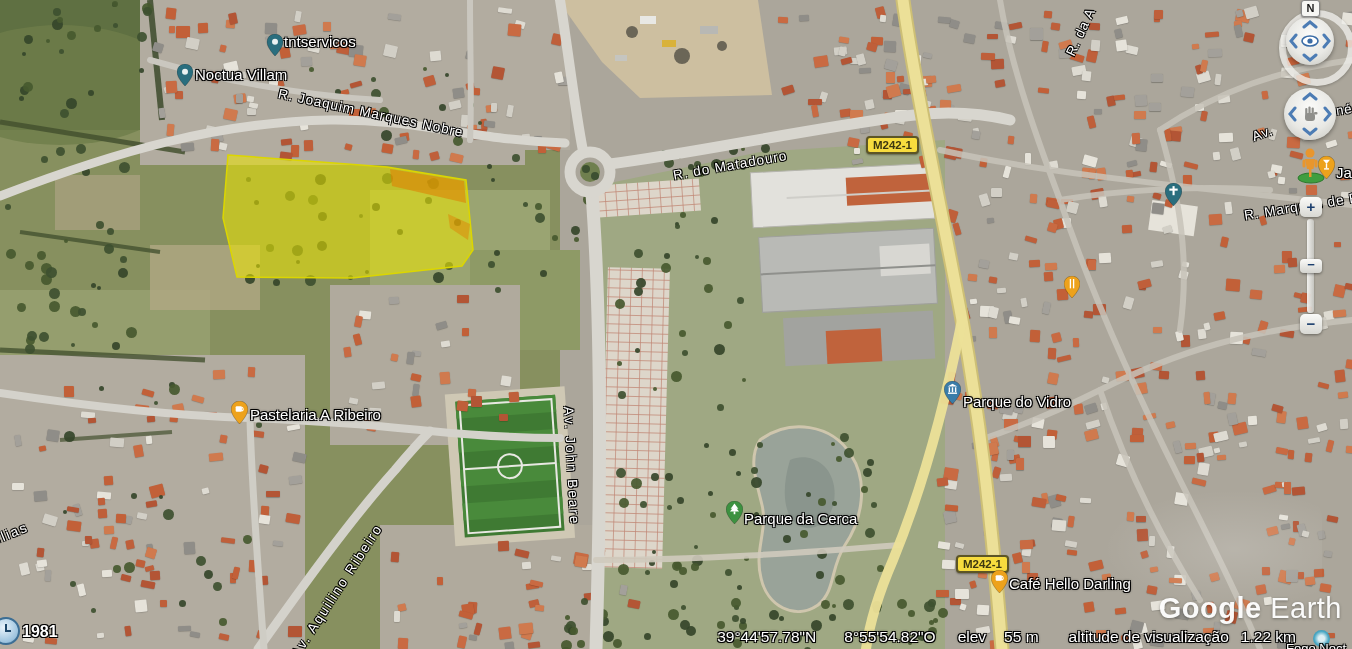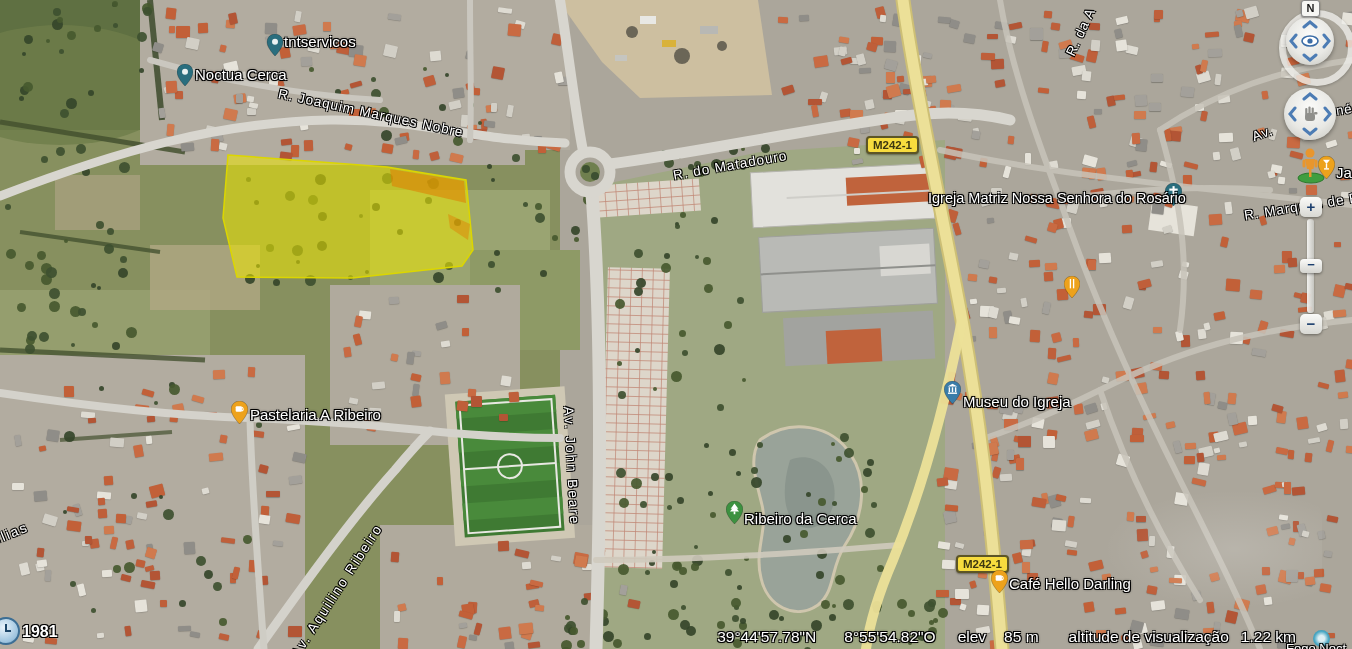--- a/index.html
+++ b/index.html
@@ -1122,52 +1122,51 @@
       </svg>
   </div>
   <div class="lbl" style="left:284px;top:33px;">tntservicos</div>
 
   <div class="pin" style="left:177px;top:64px;">
     <svg width="16" height="22" viewBox="0 0 24 33">
         <path d="M12 0C5.4 0 0 5.4 0 12c0 9 12 21 12 21s12-12 12-21C24 5.4 18.6 0 12 0z" fill="#2a6e7e" stroke="rgba(0,0,0,.35)"></path>
         <circle cx="12" cy="11.5" r="4.5" fill="#eaf2f2"></circle>
       </svg>
   </div>
-  <div class="lbl" style="left:195px;top:66px;">Noctua Cerca</div>
+  <div class="lbl" style="left:195px;top:66px;">Noctua Villam</div>
 
   <div class="pin" style="left:1165px;top:183px;">
     <svg width="17" height="23" viewBox="0 0 24 33">
         <path d="M12 0C5.4 0 0 5.4 0 12c0 9 12 21 12 21s12-12 12-21C24 5.4 18.6 0 12 0z" fill="#2a6e7e" stroke="rgba(0,0,0,.35)"></path>
         <rect x="10.6" y="4.5" width="3" height="13" fill="#fff"></rect>
         <rect x="6" y="8" width="12" height="3" fill="#fff"></rect>
       </svg>
   </div>
-  <div class="lbl" style="left:928px;top:190px;font-size:14.5px;">Igreja Matriz Nossa Senhora do Rosário</div>
 
   <div class="pin" style="left:944px;top:381px;">
     <svg width="17" height="23" viewBox="0 0 24 33">
         <path d="M12 0C5.4 0 0 5.4 0 12c0 9 12 21 12 21s12-12 12-21C24 5.4 18.6 0 12 0z" fill="#3a7ca8" stroke="rgba(0,0,0,.35)"></path>
         <polygon points="12,4 19,8 5,8" fill="#fff"></polygon>
         <rect x="6.5" y="9" width="2" height="7" fill="#fff"></rect>
         <rect x="11" y="9" width="2" height="7" fill="#fff"></rect>
         <rect x="15.5" y="9" width="2" height="7" fill="#fff"></rect>
         <rect x="5.5" y="16.5" width="13" height="2" fill="#fff"></rect>
       </svg>
   </div>
-  <div class="lbl" style="left:963px;top:393px;">Museu do Igreja</div>
+  <div class="lbl" style="left:963px;top:393px;">Parque do Vidro</div>
 
   <div class="pin" style="left:726px;top:501px;">
     <svg width="17" height="23" viewBox="0 0 24 33">
         <path d="M12 0C5.4 0 0 5.4 0 12c0 9 12 21 12 21s12-12 12-21C24 5.4 18.6 0 12 0z" fill="#3d9140" stroke="rgba(0,0,0,.35)"></path>
         <polygon points="12,3.5 17.5,11 6.5,11" fill="#fff"></polygon>
         <polygon points="12,7 18.5,15 5.5,15" fill="#fff"></polygon>
         <rect x="10.8" y="15" width="2.4" height="4" fill="#fff"></rect>
       </svg>
   </div>
-  <div class="lbl" style="left:744px;top:510px;">Ribeiro da Cerca</div>
+  <div class="lbl" style="left:744px;top:510px;">Parque da Cerca</div>
 
   <div class="pin" style="left:231px;top:401px;">
     <svg width="17" height="23" viewBox="0 0 24 33">
         <path d="M12 0C5.4 0 0 5.4 0 12c0 9 12 21 12 21s12-12 12-21C24 5.4 18.6 0 12 0z" fill="#eda21c" stroke="rgba(0,0,0,.35)"></path>
         <rect x="6.5" y="7.5" width="9" height="8" rx="1.5" fill="#fff"></rect>
         <path d="M15.5 9 a3 3 0 0 1 0 5.5" fill="none" stroke="#fff" stroke-width="1.6"></path>
       </svg>
   </div>
   <div class="lbl" style="left:250px;top:406px;">Pastelaria A Ribeiro</div>
 
@@ -1256,29 +1255,33 @@
       <rect x="18.5" y="13.5" width="3" height="8" rx="1.5" fill="#e8962e"></rect>
     </svg>
   </div>
 
   <div class="zbtn" style="left:1300px;top:197px;">+</div>
   <div class="ztrack" style="left:1307px;top:219px;height:94px;"></div>
   <div class="zhandle" style="left:1300px;top:259px;">−</div>
   <div class="zbtn" style="left:1300px;top:314px;">−</div>
 
   <div class="bigwm"></div>
+  <div class="logo">
+    <b>Google</b>
+    <span>Earth</span>
+  </div>
 
   <div class="status">
     <span>39°44'57.78"N</span>
     <span style="width:28px;"></span>
     <span>8°55'54.82"O</span>
     <span style="width:22px;"></span>
     <span>elev</span>
     <span style="width:18px;"></span>
-    <span>85 m</span>
+    <span>55 m</span>
     <span style="width:30px;"></span>
     <span>altitude de visualização</span>
     <span style="width:12px;"></span>
     <span>1.22 km</span>
   </div>
 
   <div class="clockicon"></div>
   <div class="yearbadge">1981</div>
 
 </div>

